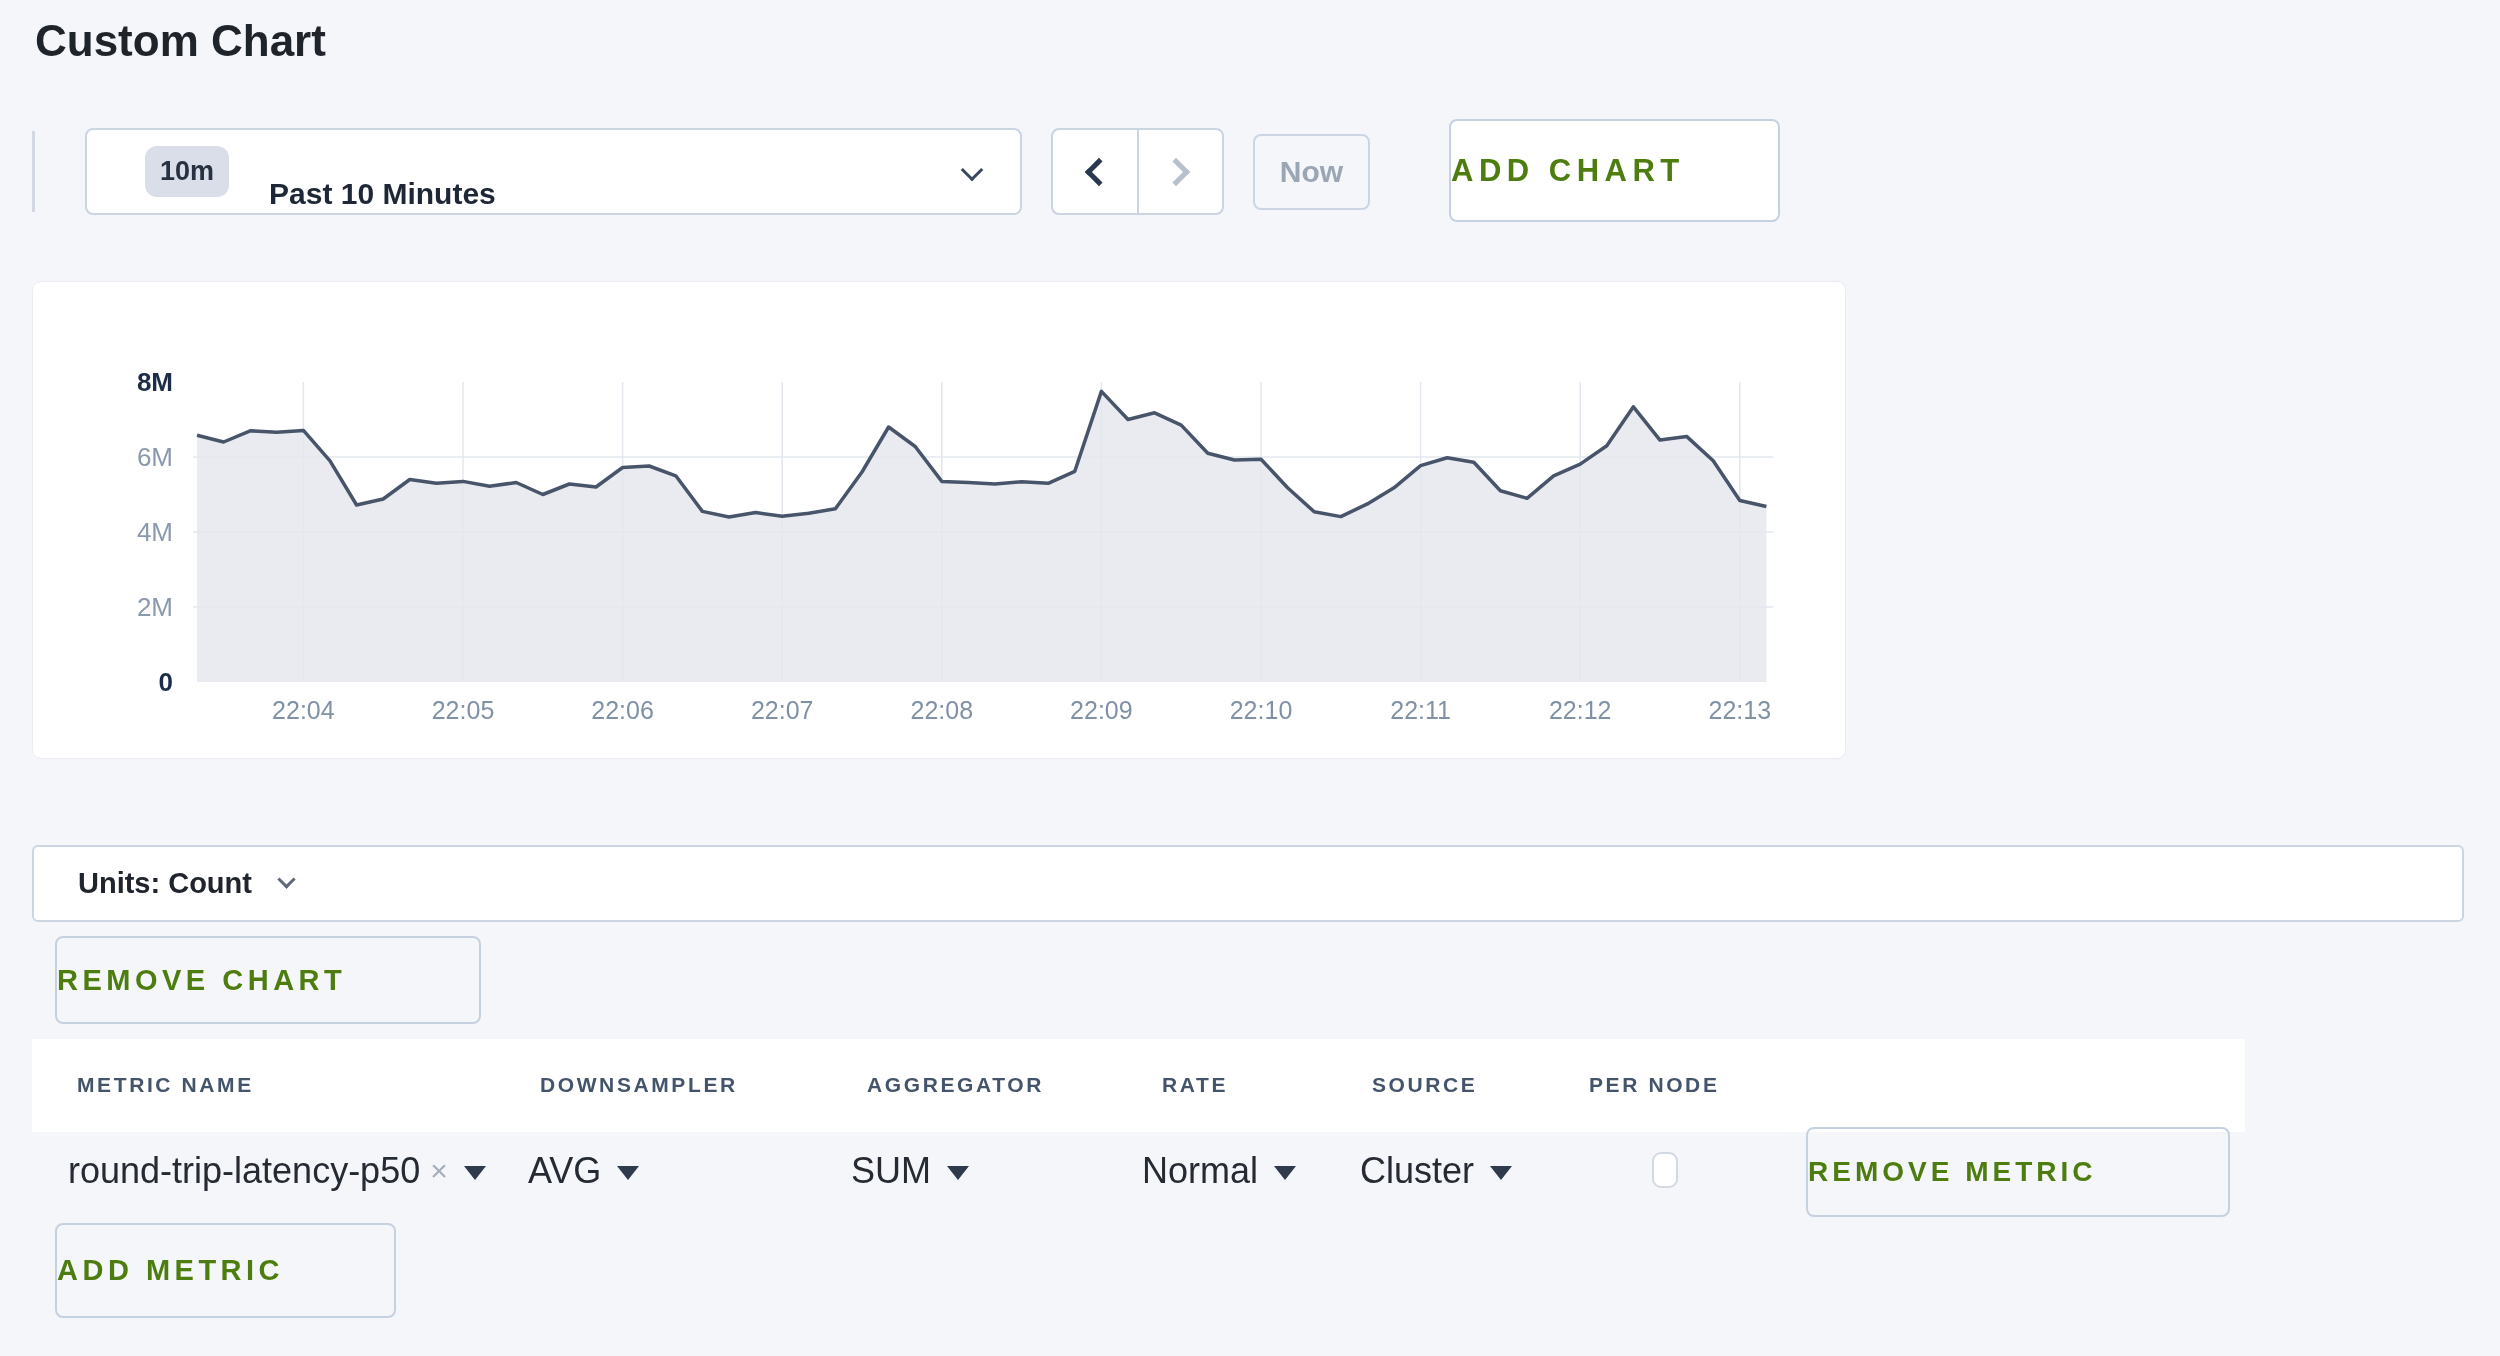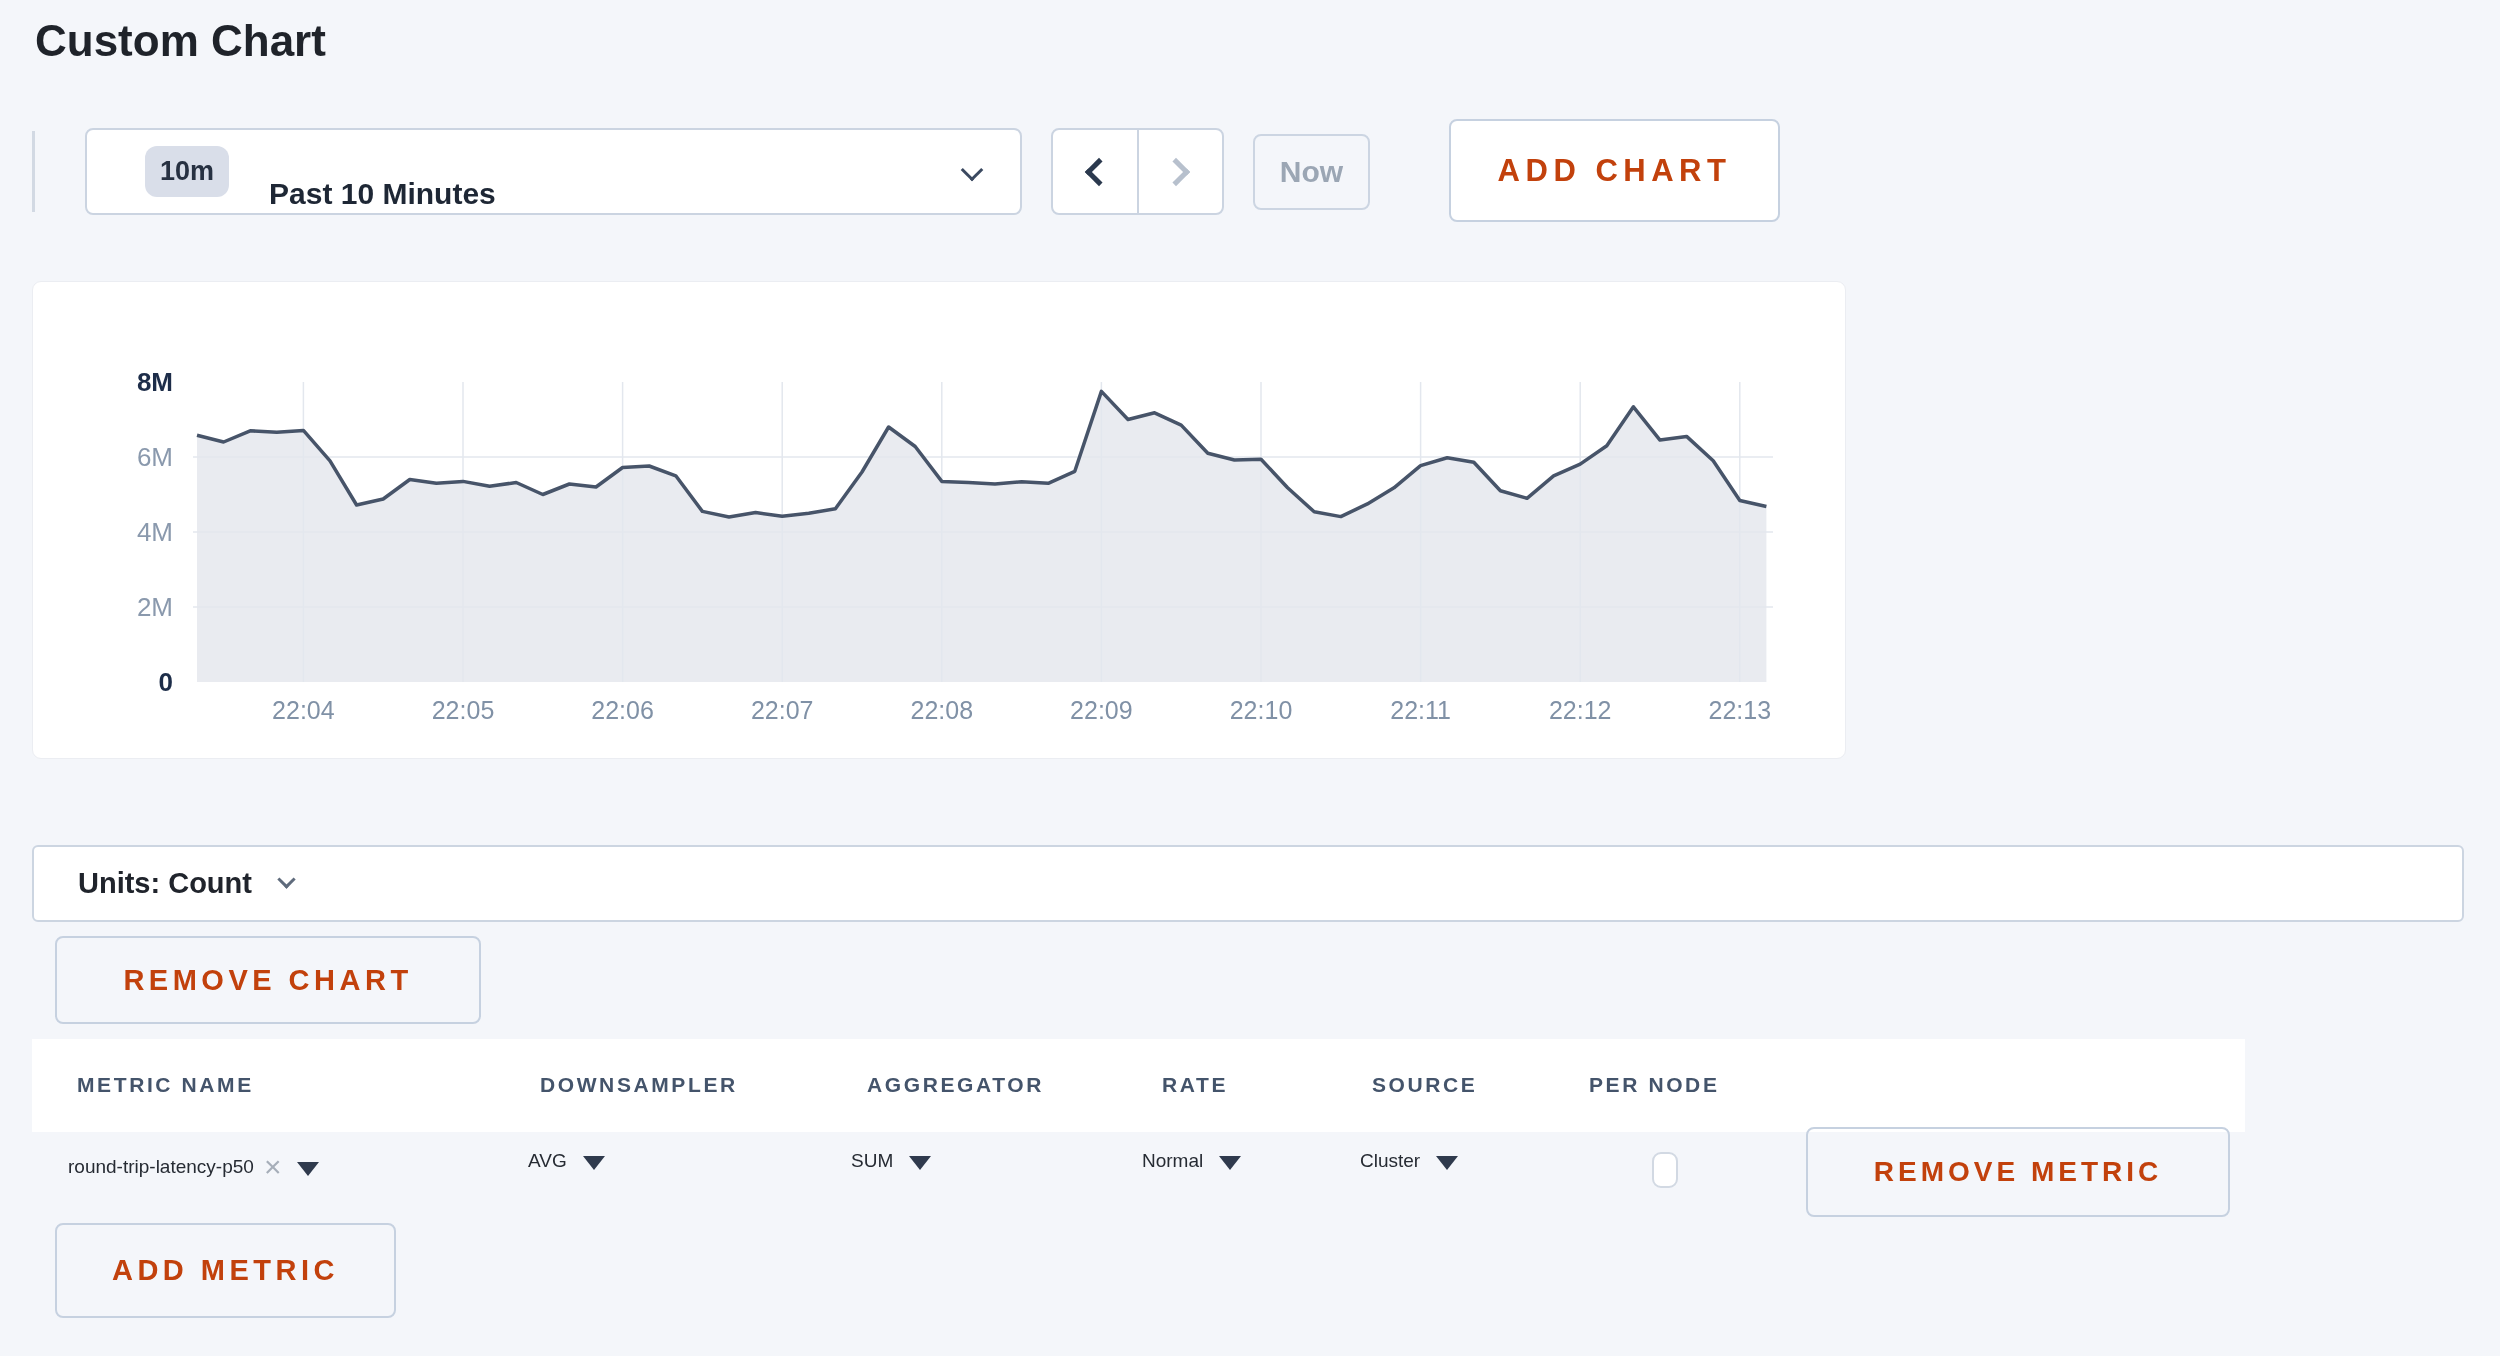--- a/index.html
+++ b/index.html
@@ -29,22 +29,22 @@
   .pager-cell { flex:1; display:flex; align-items:center; justify-content:center; cursor:pointer; }
   .pager-cell:first-child { border-right:2px solid #cbd4e1; }
   .chev-left  { width:20px; height:20px; border-left:5px solid #2b394e; border-bottom:5px solid #2b394e; transform:rotate(45deg); margin-left:8px; }
   .chev-right { width:20px; height:20px; border-right:5px solid #b7c0cd; border-bottom:5px solid #b7c0cd; transform:rotate(-45deg); margin-right:8px; }
   .now-btn {
     position:absolute; left:1253px; top:134px; width:117px; height:76px;
     border:2px solid #ccd5e2; border-radius:8px; background:transparent;
     font-size:30px; font-weight:700; color:#9ba6b4; display:flex; align-items:center; justify-content:center;
   }
   .btn-blue {
-    border:2px solid #c6d1e0; border-radius:8px; color:#c2410c; font-weight:700;
-    display:flex; align-items:center; justify-content:center; cursor:pointer;
+    border:2px solid #c6d1e0; border-radius:8px; color:#4d7c0f; font-weight:700;
+    display:flex; align-items:center; justify-content:flex-start; cursor:pointer;
     font-family:"Liberation Sans", sans-serif; background:transparent;
   }
   .add-chart { position:absolute; left:1449px; top:119px; width:331px; height:103px; background:#fff; font-size:31px; letter-spacing:5.5px; }
 
   
   .chart-card {
     position:absolute; left:32px; top:281px; width:1814px; height:478px;
     background:#fff; border:1px solid #ebedf2; border-radius:9px;
   }
 
@@ -58,21 +58,21 @@
   .units-bar .chev-down { width:13px; height:13px; border-color:#5f6b7c; margin-left:28px; margin-top:-8px; }
 
   .remove-chart { position:absolute; left:55px; top:936px; width:426px; height:88px; font-size:29px; letter-spacing:4.5px; }
 
   
   .thead-band { position:absolute; left:32px; top:1039px; width:2213px; height:93px; background:#fff; }
   .th { position:absolute; top:34px; font-size:21px; font-weight:700; letter-spacing:2.6px; color:#44546b; white-space:nowrap; }
   .th0{left:45px} .th1{left:508px} .th2{left:835px} .th3{left:1130px} .th4{left:1340px} .th5{left:1557px}
 
   .dd { position:absolute; top:1150px; display:flex; align-items:center; cursor:pointer; white-space:nowrap; }
-  .dd-label { font-size:19px; color:#262b33; }
+  .dd-label { font-size:36px; color:#262b33; }
   .caret { width:0; height:0; border-left:11px solid transparent; border-right:11px solid transparent; border-top:14px solid #2f3a4d; margin-left:16px; margin-top:4px; }
   .x-icon { font-size:30px; color:#a6aeb9; margin-left:10px; cursor:pointer; }
   .dd-metric{left:68px} .dd-down{left:528px} .dd-agg{left:851px} .dd-rate{left:1142px} .dd-src{left:1360px}
   .pn-checkbox {
     position:absolute; left:1652px; top:1152px; width:26px; height:36px;
     background:#fff; border:2px solid #d2d9e3; border-radius:9px; cursor:pointer;
   }
   .remove-metric { position:absolute; left:1806px; top:1127px; width:424px; height:90px; font-size:28px; letter-spacing:4px; }
   .add-metric    { position:absolute; left:55px;  top:1223px; width:341px; height:95px; font-size:29px; letter-spacing:4.5px; }
 

